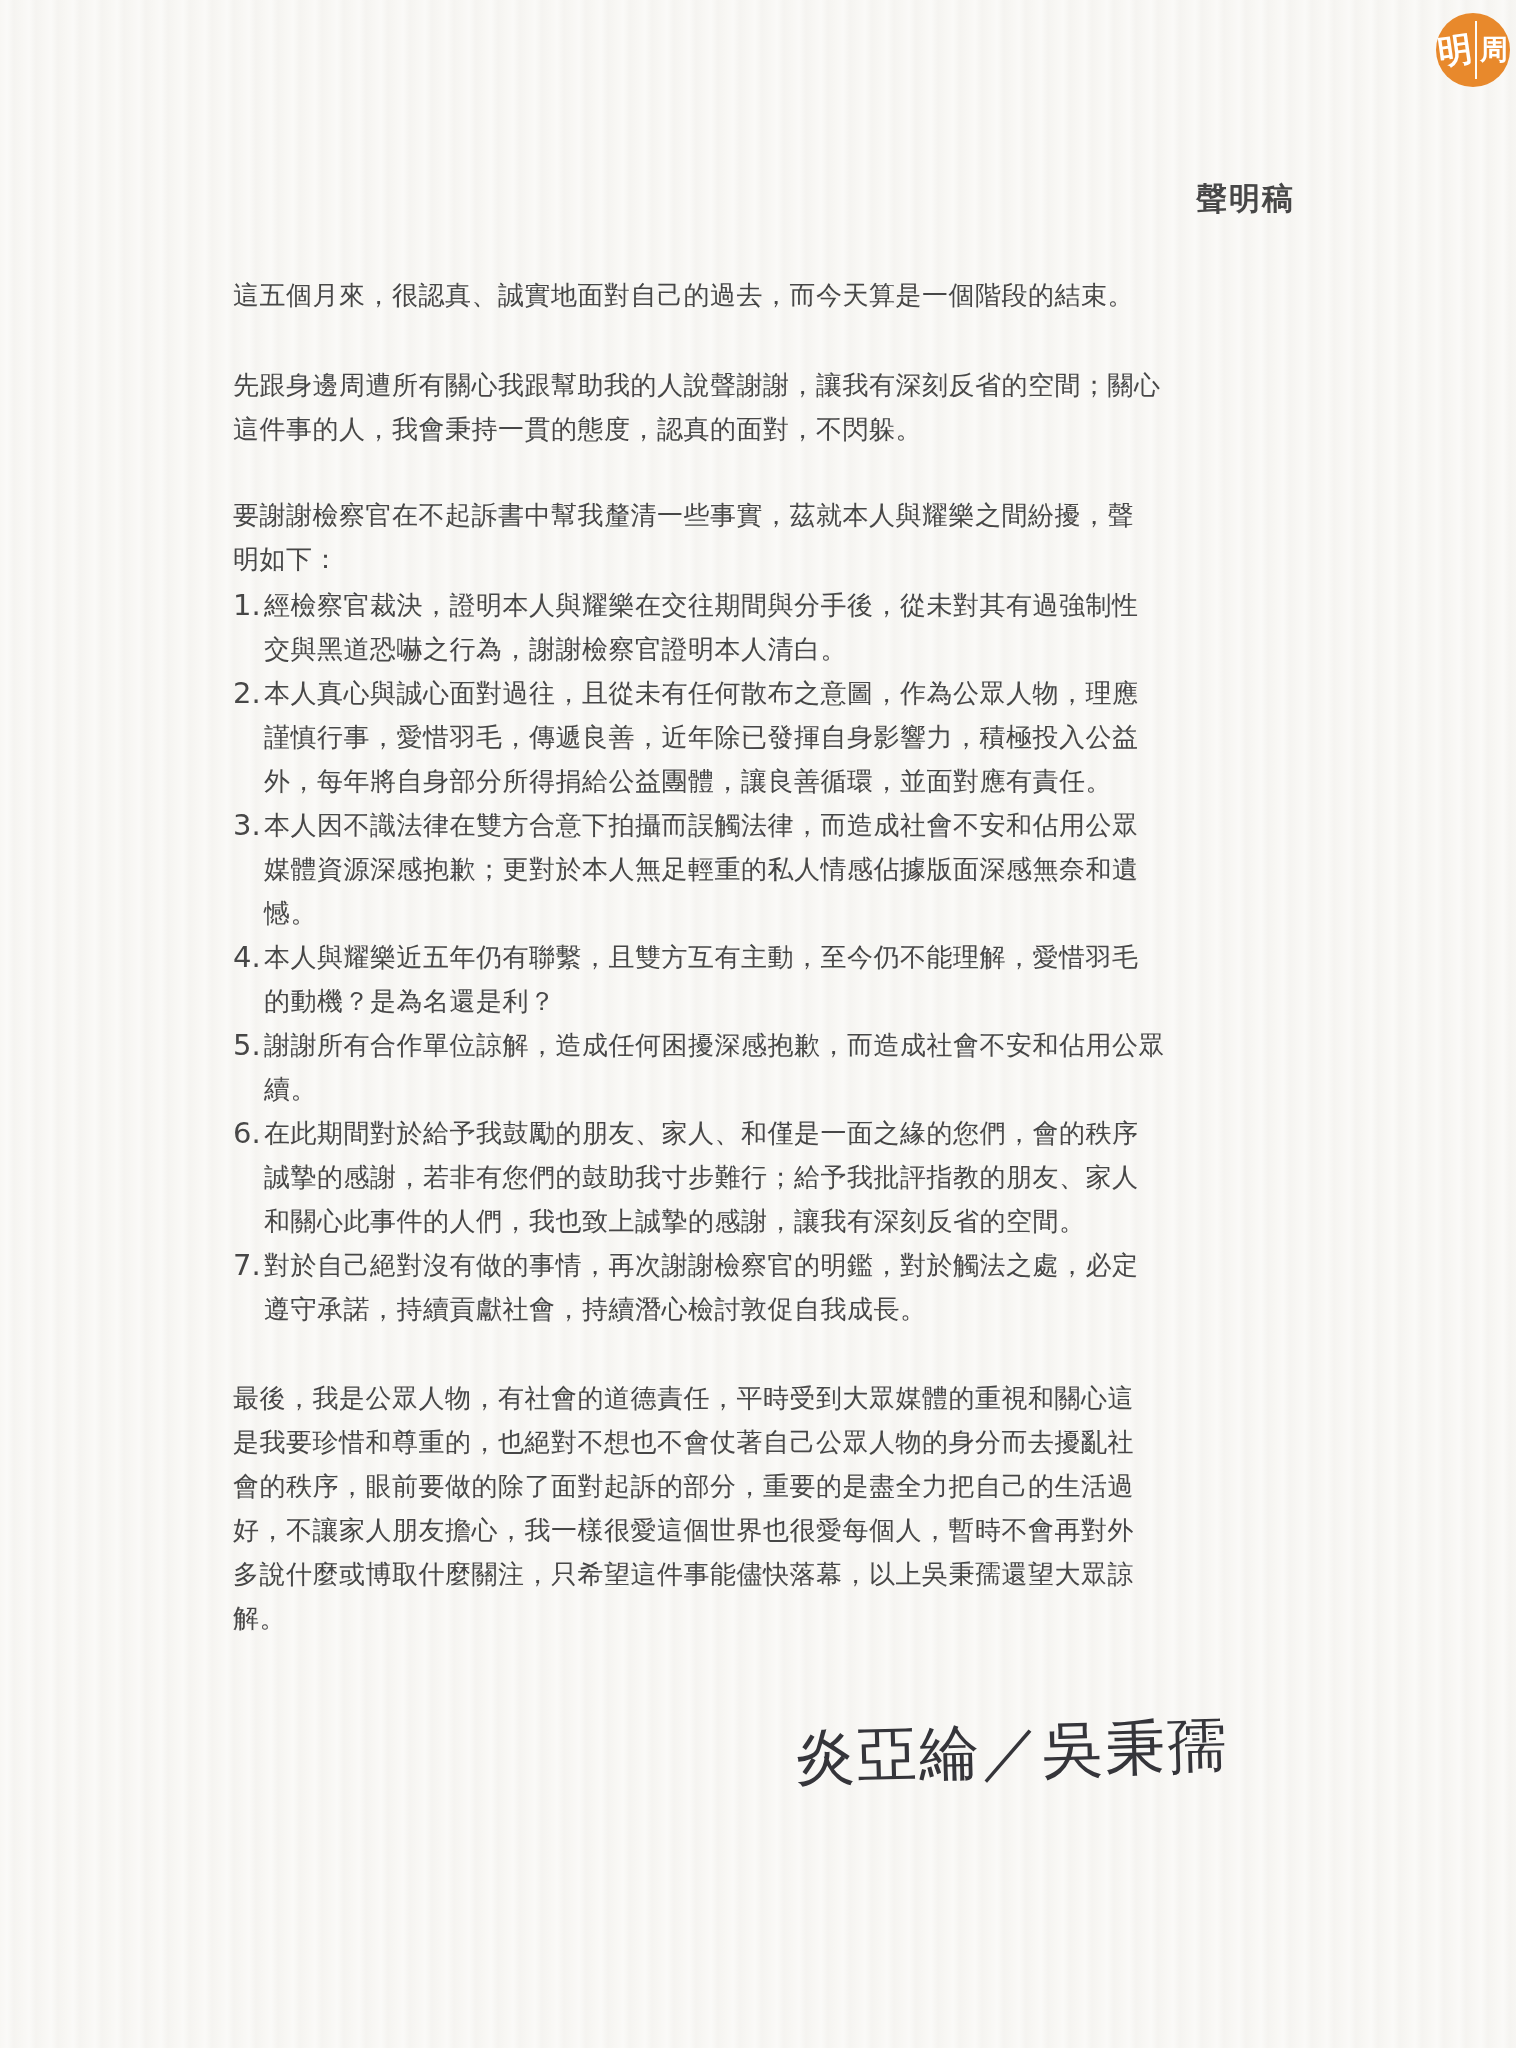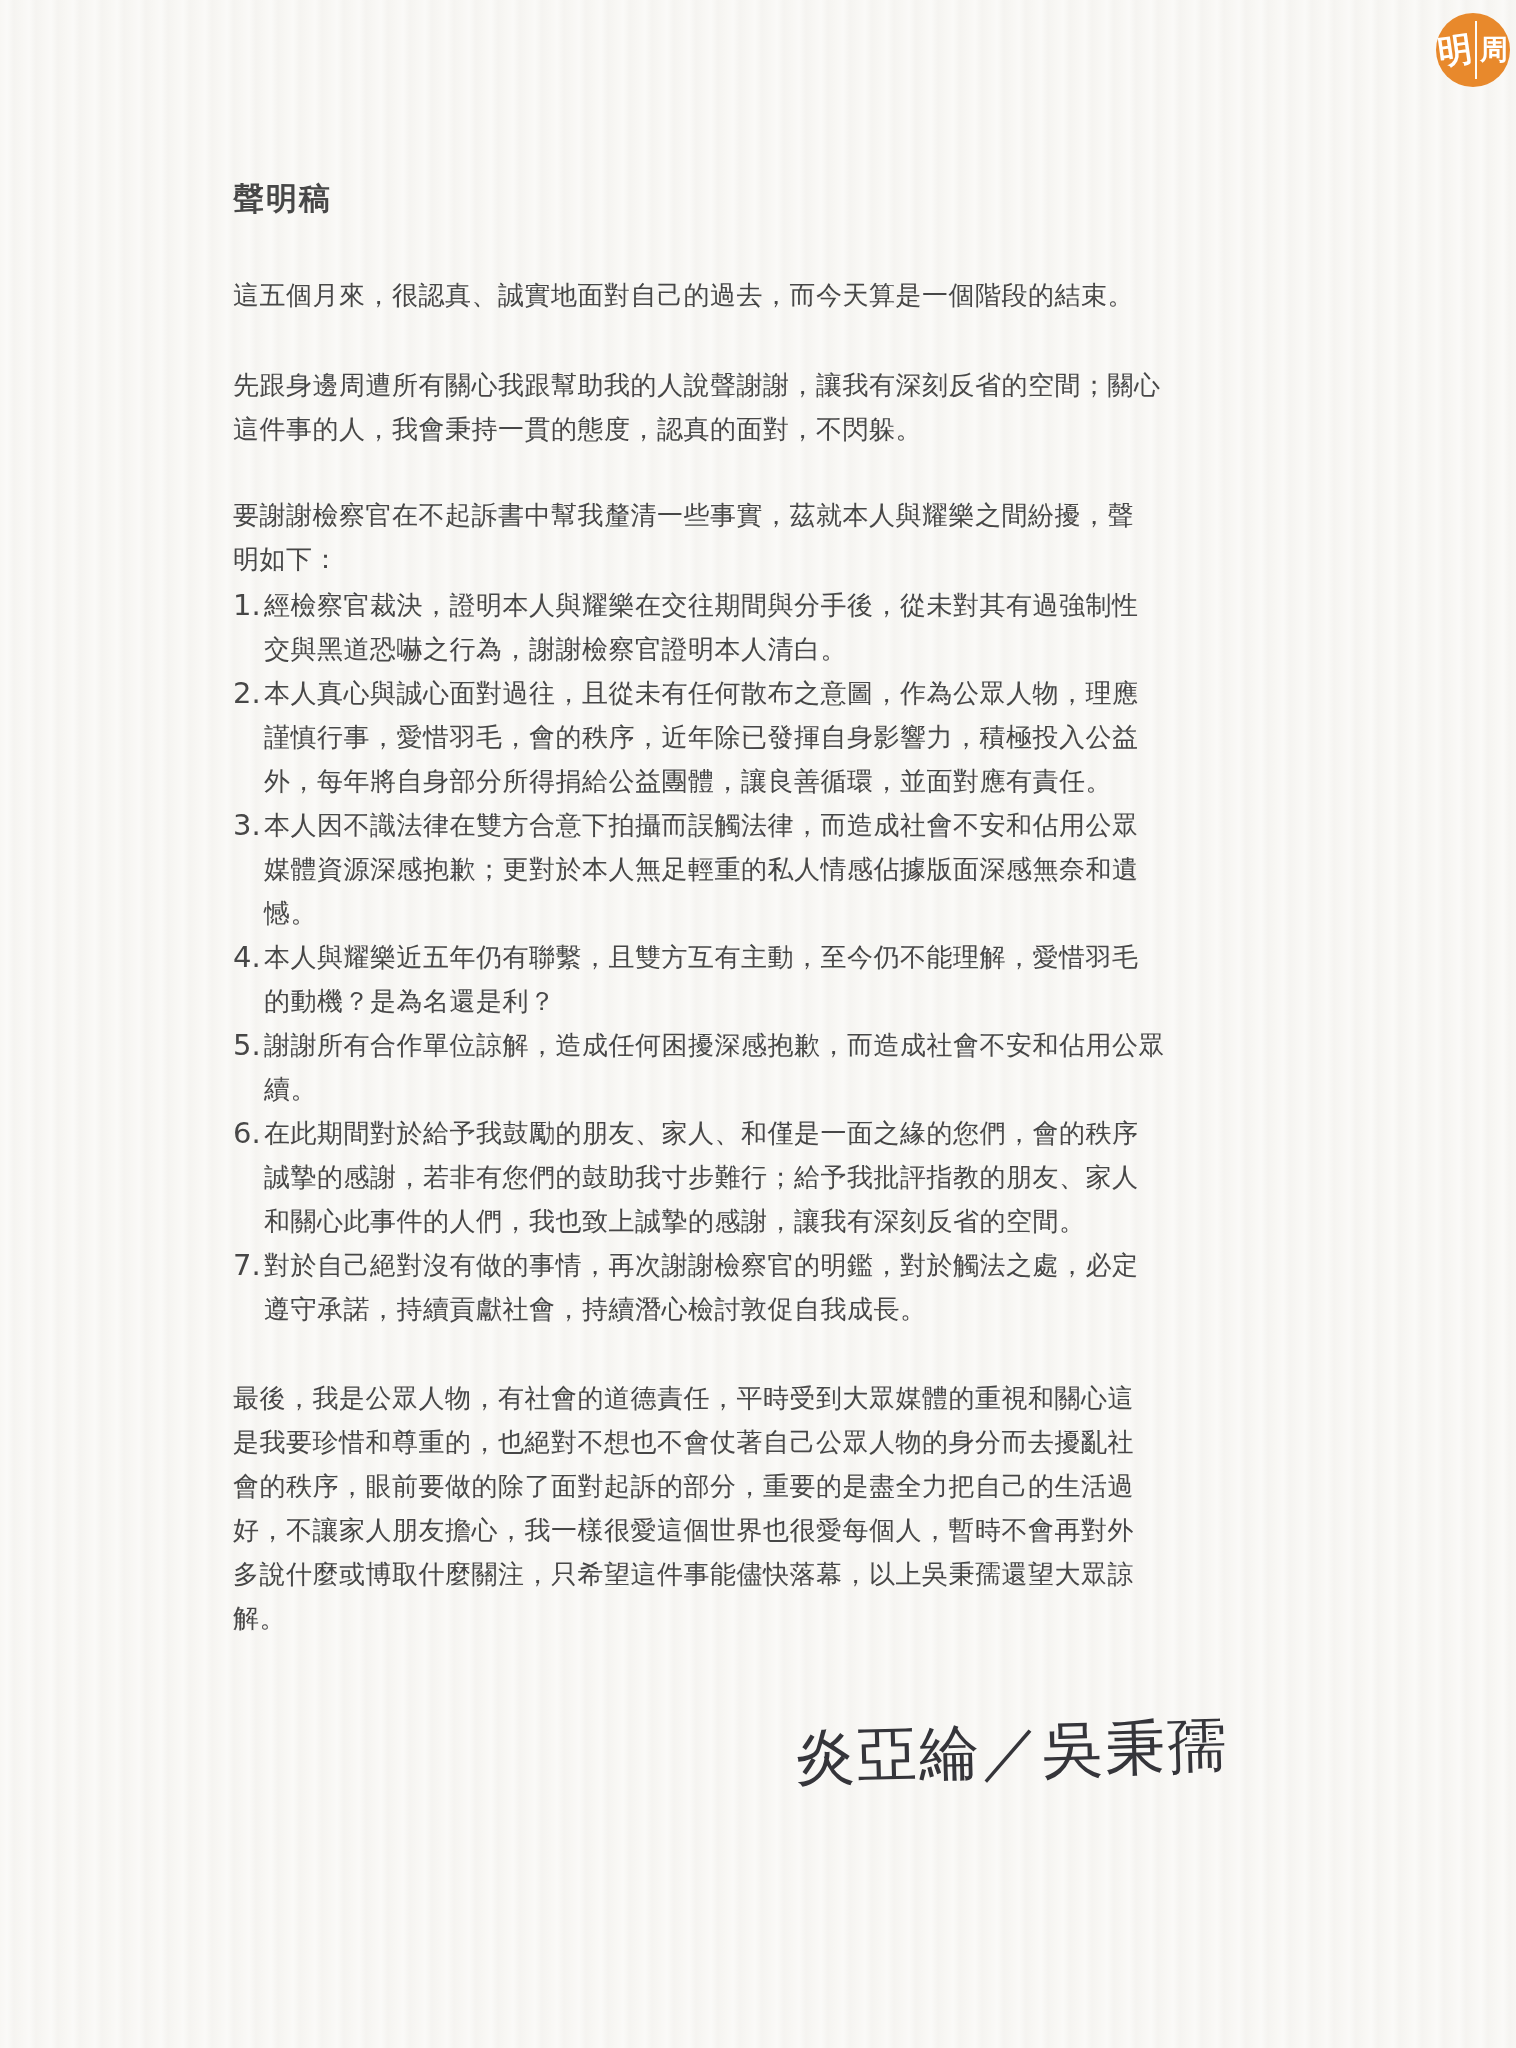--- a/index.html
+++ b/index.html
@@ -36,21 +36,21 @@
     position:relative;color:#ffffff;font-size:28px;font-weight:bold;line-height:1;
   }
   
   .content{position:absolute;left:233px;top:0;width:1062px;}
   .doc-text{
     font-size:26px;line-height:44px;letter-spacing:0.5px;
     white-space:pre-line;margin:0;
   }
   .title{
     position:absolute;left:0;top:178px;width:100%;
-    text-align:left;font-size:31px;font-weight:600;letter-spacing:2px;
+    text-align:right;font-size:31px;font-weight:600;letter-spacing:2px;
     margin:0;
   }
   .p-intro{position:absolute;left:0;top:273px;width:100%;}
   .p-thanks{position:absolute;left:0;top:363px;width:100%;}
   .p-prosecutor{position:absolute;left:0;top:493px;width:100%;}
   .statement-list{
     position:absolute;left:0;top:583px;width:100%;
     list-style:none;margin:0;padding:0;
   }
   .statement-item{display:flex;align-items:flex-start;}
@@ -94,21 +94,21 @@
 
     <ol class="statement-list">
       <li class="statement-item">
         <span class="num">1.</span>
         <span class="doc-text txt">經檢察官裁決，證明本人與耀樂在交往期間與分手後，從未對其有過強制性
 交與黑道恐嚇之行為，謝謝檢察官證明本人清白。</span>
       </li>
       <li class="statement-item">
         <span class="num">2.</span>
         <span class="doc-text txt">本人真心與誠心面對過往，且從未有任何散布之意圖，作為公眾人物，理應
-謹慎行事，愛惜羽毛，會的秩序，近年除已發揮自身影響力，積極投入公益
+謹慎行事，愛惜羽毛，傳遞良善，近年除已發揮自身影響力，積極投入公益
 外，每年將自身部分所得捐給公益團體，讓良善循環，並面對應有責任。</span>
       </li>
       <li class="statement-item">
         <span class="num">3.</span>
         <span class="doc-text txt">本人因不識法律在雙方合意下拍攝而誤觸法律，而造成社會不安和佔用公眾
 媒體資源深感抱歉；更對於本人無足輕重的私人情感佔據版面深感無奈和遺
 憾。</span>
       </li>
       <li class="statement-item">
         <span class="num">4.</span>

